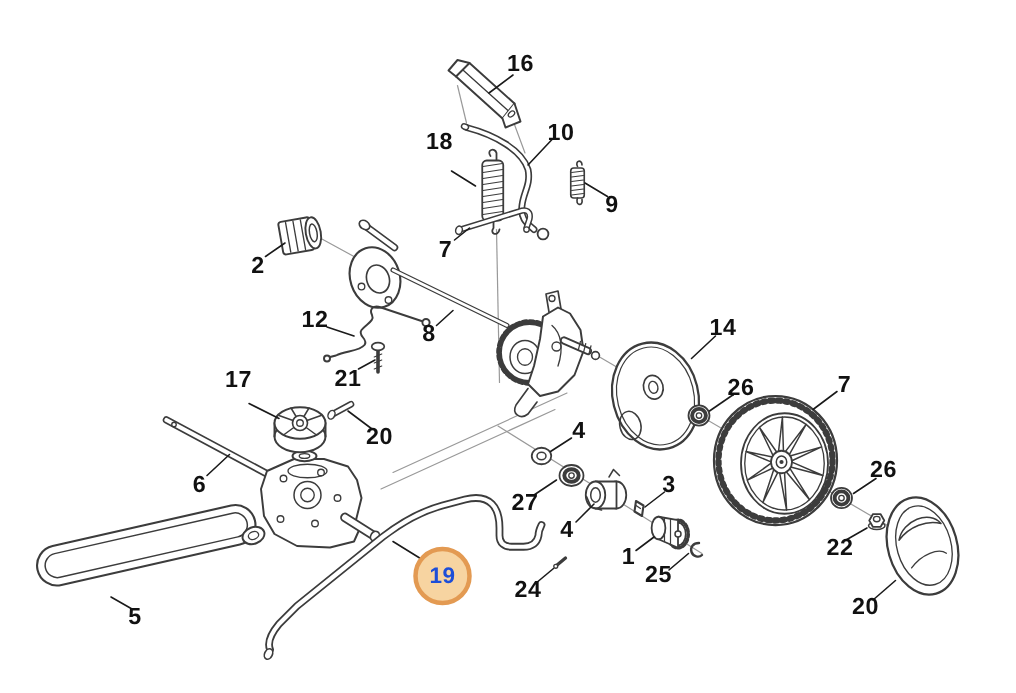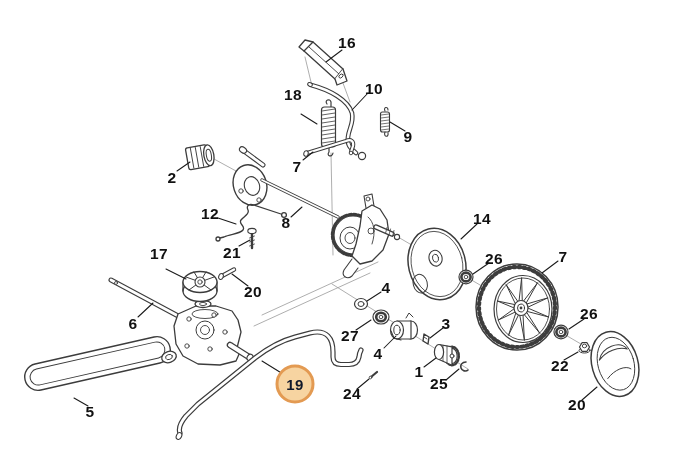--- a/index.html
+++ b/index.html
@@ -305,19 +305,19 @@
       <div class="callout" style="left: 159px; top: 242px;">17</div>
       <div class="callout" style="left: 386px; top: 276px;">4</div>
       <div class="callout" style="left: 253px; top: 280px;">20</div>
       <div class="callout" style="left: 589px; top: 302px;">26</div>
       <div class="callout" style="left: 133px; top: 312px;">6</div>
       <div class="callout" style="left: 446px; top: 312px;">3</div>
       <div class="callout" style="left: 350px; top: 324px;">27</div>
       <div class="callout" style="left: 378px; top: 342px;">4</div>
       <div class="callout" style="left: 560px; top: 354px;">22</div>
       <div class="callout" style="left: 419px; top: 360px;">1</div>
-      <div class="callout highlighted" style="left: 295px; top: 372px; border: 3px solid rgb(227, 154, 82); background: rgb(247, 212, 161); color: #0f172a;">19</div>
+      <div class="callout highlighted" style="left: 295px; top: 372px; border: 3px solid rgb(227, 154, 82); background: rgb(247, 212, 161); color: #1d4ed8;">19</div>
       <div class="callout" style="left: 439px; top: 372px;">25</div>
       <div class="callout" style="left: 352px; top: 382px;">24</div>
       <div class="callout" style="left: 577px; top: 393px;">20</div>
       <div class="callout" style="left: 90px; top: 400px;">5</div>
     </div>
 </div>
 
 </body></html>

